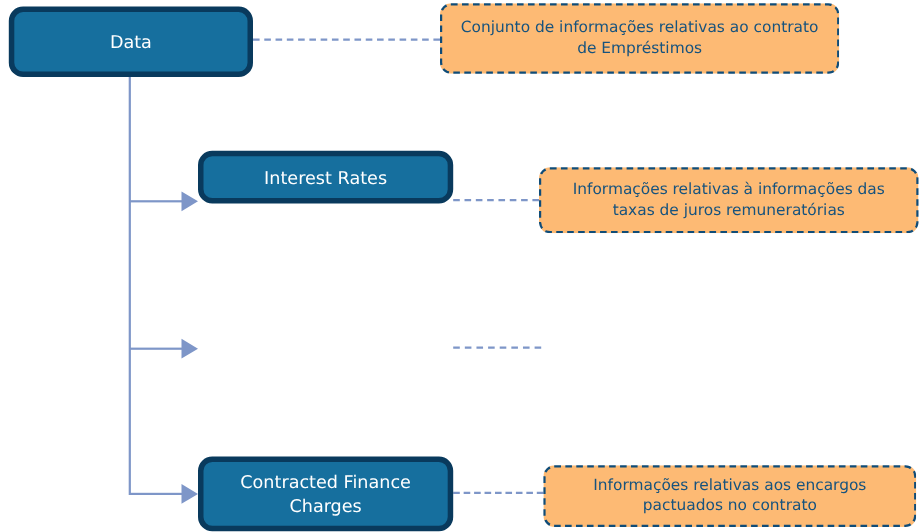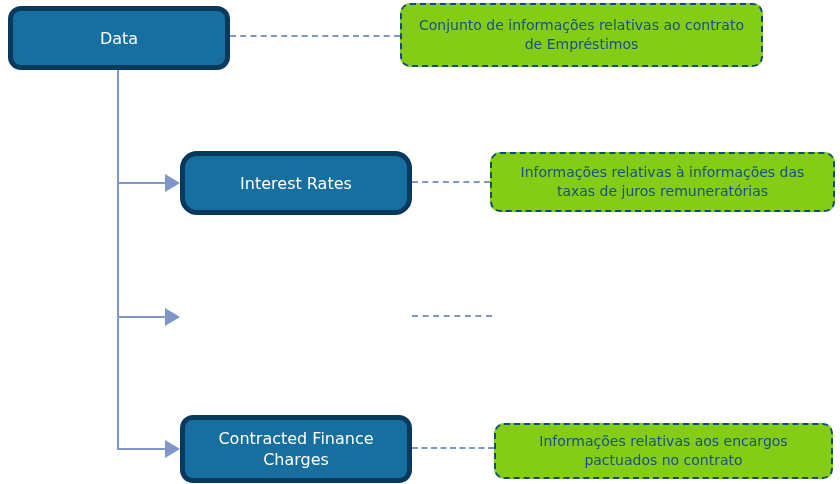--- a/index.html
+++ b/index.html
@@ -15,36 +15,36 @@
     border: 5px solid var(--node-border, #093A5D);
     border-radius: 13px;
     color: var(--node-text, #ffffff);
     display: flex; align-items: center; justify-content: center;
     text-align: center;
     font-size: 16px;
     line-height: 21px;
     padding: 0 22px;
   }
   .node-root  { left: 8px;   top: 6px;   width: 222px; height: 64px; }
-  .node-row1  { left: 180px; top: 151px; width: 232px; height: 64px; border-radius: 17px; }
+  .node-row1  { left: 180px; top: 137px; width: 232px; height: 48px; }
   .node-row2  { left: 180px; top: 285px; width: 232px; height: 64px; }
   .node-row3  { left: 180px; top: 415px; width: 232px; height: 68px; text-align: center; }
 
   
   .note {
     position: absolute;
     border: 2px dashed var(--note-border, #0F4C78);
     border-radius: 10px;
     color: var(--note-text, #17537E);
     display: flex; align-items: center; justify-content: center;
     text-align: center;
     font-size: 14px;
     line-height: 19px;
     padding: 4px 10px;
-    background: #84cc16;
+    background: #fdba74;
   }
   .note-root { left: 400px; top: 3px;   width: 363px; height: 64px; }
   .note-row1 { left: 490px; top: 152px; width: 345px; height: 60px; }
   .note-row2 { left: 492px; top: 289px; width: 341px; height: 60px; }
   .note-row3 { left: 494px; top: 423px; width: 339px; height: 56px; }
 
   
   .trunk {
     position: absolute;
     left: 117px; top: 70px;

